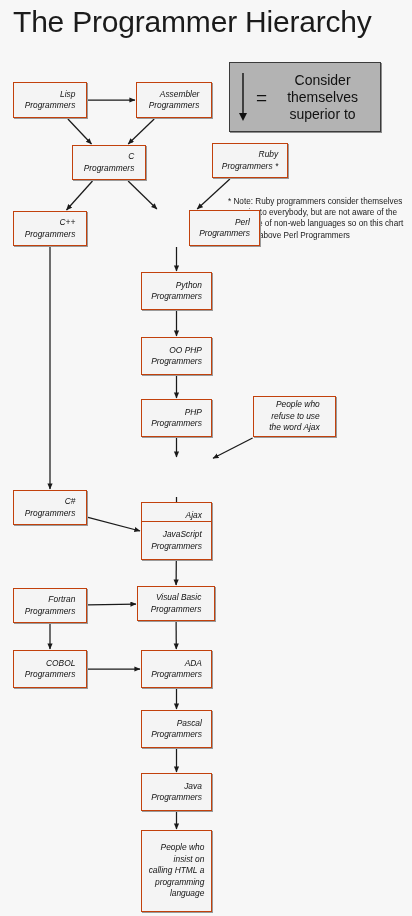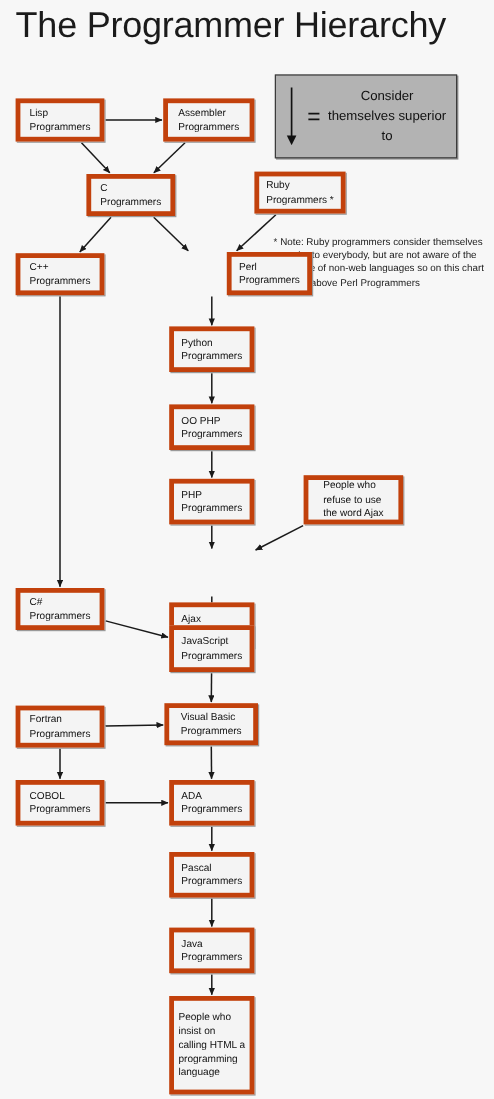--- a/index.html
+++ b/index.html
@@ -18,28 +18,29 @@
   .title{
     position:absolute;left:13px;top:4px;
     font-size:30px;line-height:36px;
     color:#1b1b1b;letter-spacing:-0.2px;
     white-space:nowrap;
   }
 
   .node{
     position:absolute;
     background:#f4f4f4;
-    border:4px solid #c2410c;
+    border:1px solid #c2410c;
     box-shadow:1px 1px 0 0 #9a9a9a;
     box-sizing:border-box;
     display:flex;align-items:center;justify-content:center;
-    text-align:left;
+    text-align:right;
     font-size:8.4px;line-height:11.5px;
     color:#111;
     padding:2px 3px;
+    font-style:italic;
   }
   .node span{display:block;}
 
   .legend{
     position:absolute;
     left:229px;top:62px;width:152px;height:70px;
     background:#b3b3b3;
     border:1px solid #3b3b3b;
     box-shadow:1px 1px 0 0 #8d8d8d;
     box-sizing:border-box;
@@ -48,21 +49,21 @@
   .legend-arrow{
     width:26px;height:100%;
     display:flex;align-items:center;justify-content:center;
   }
   .legend-eq{
     font-size:19px;color:#111;line-height:1;
     padding-right:6px;font-weight:400;
   }
   .legend-text{
     flex:1;text-align:center;
-    font-size:11px;line-height:17px;color:#111;
+    font-size:14px;line-height:17px;color:#111;
     padding-right:8px;
   }
 
   .note{
     position:absolute;left:228px;top:196px;width:182px;
     font-size:8.2px;line-height:11.2px;color:#1a1a1a;
     text-align:left;
   }
 </style>
 </head>

